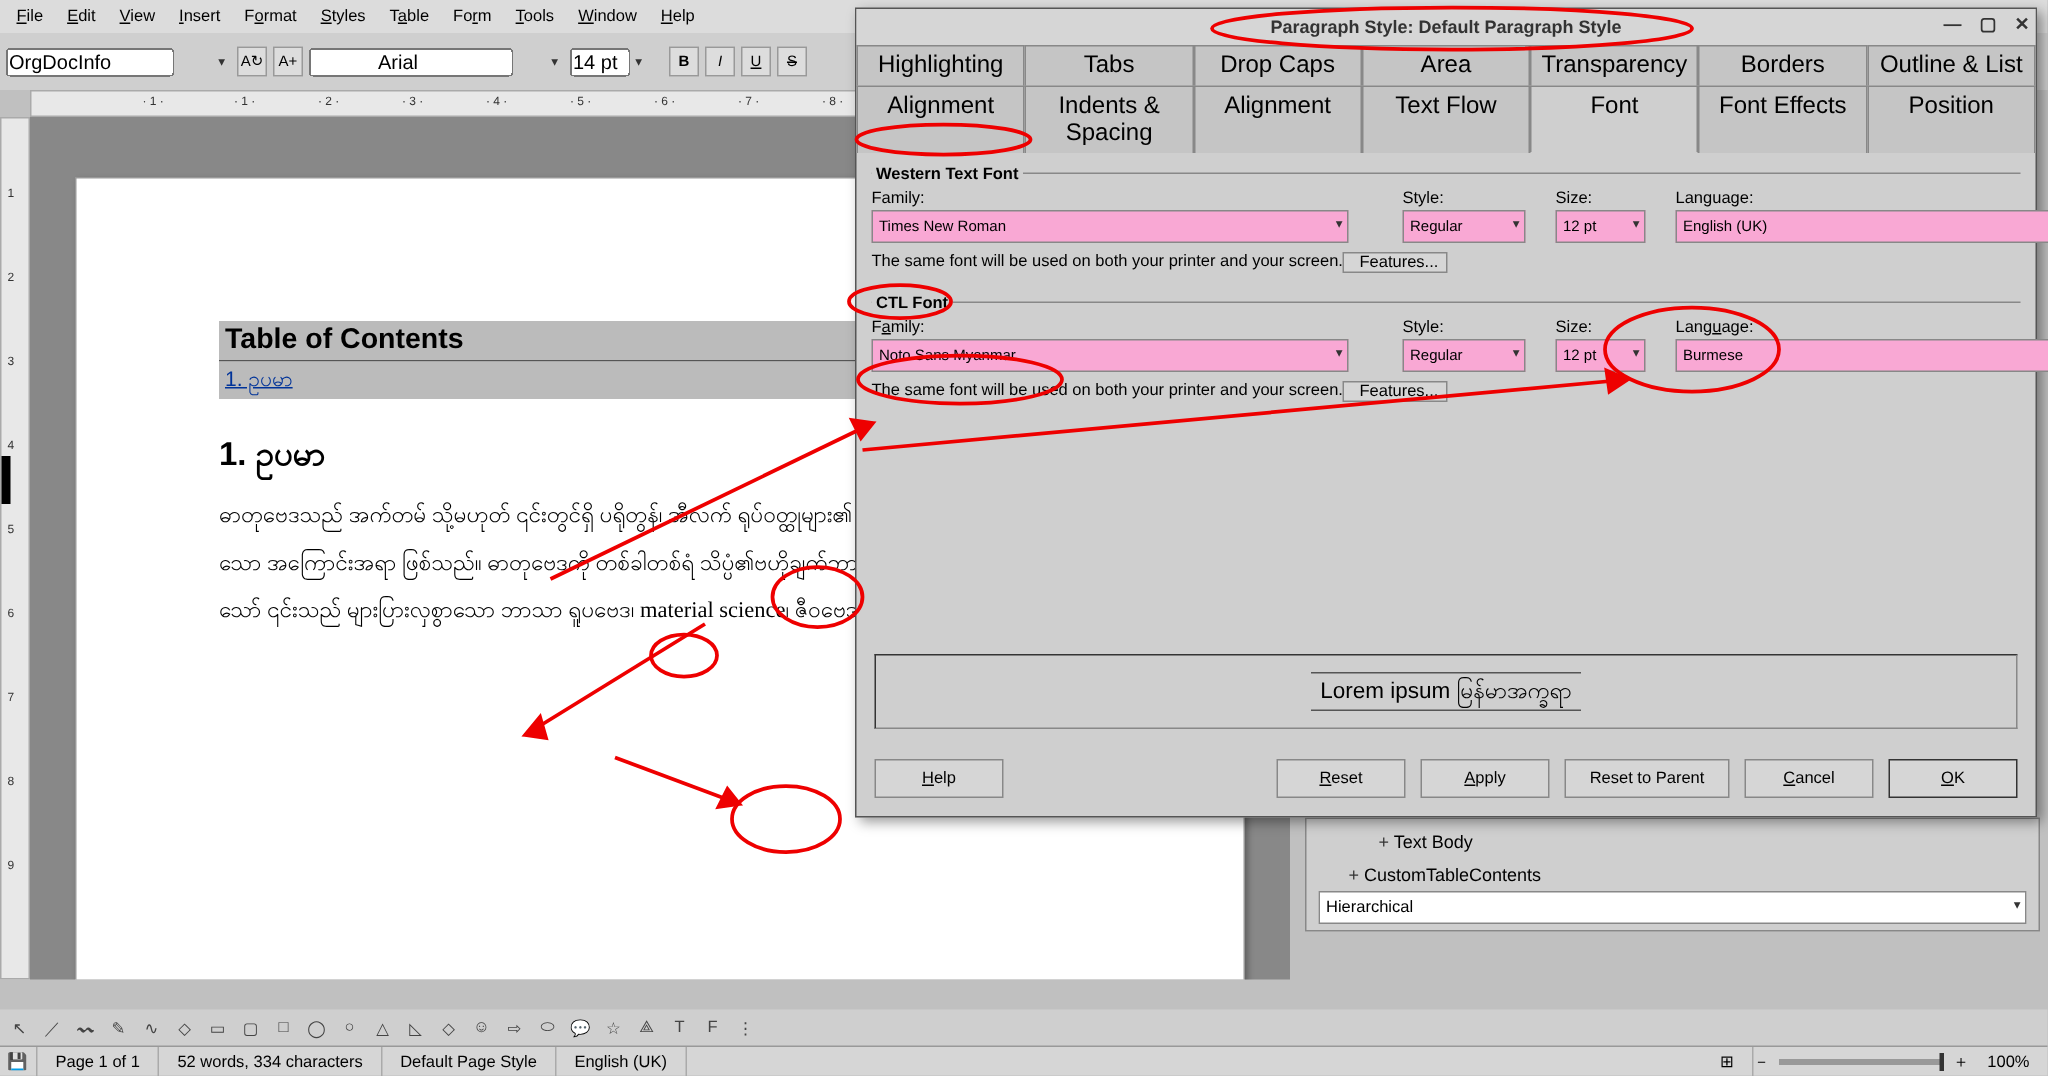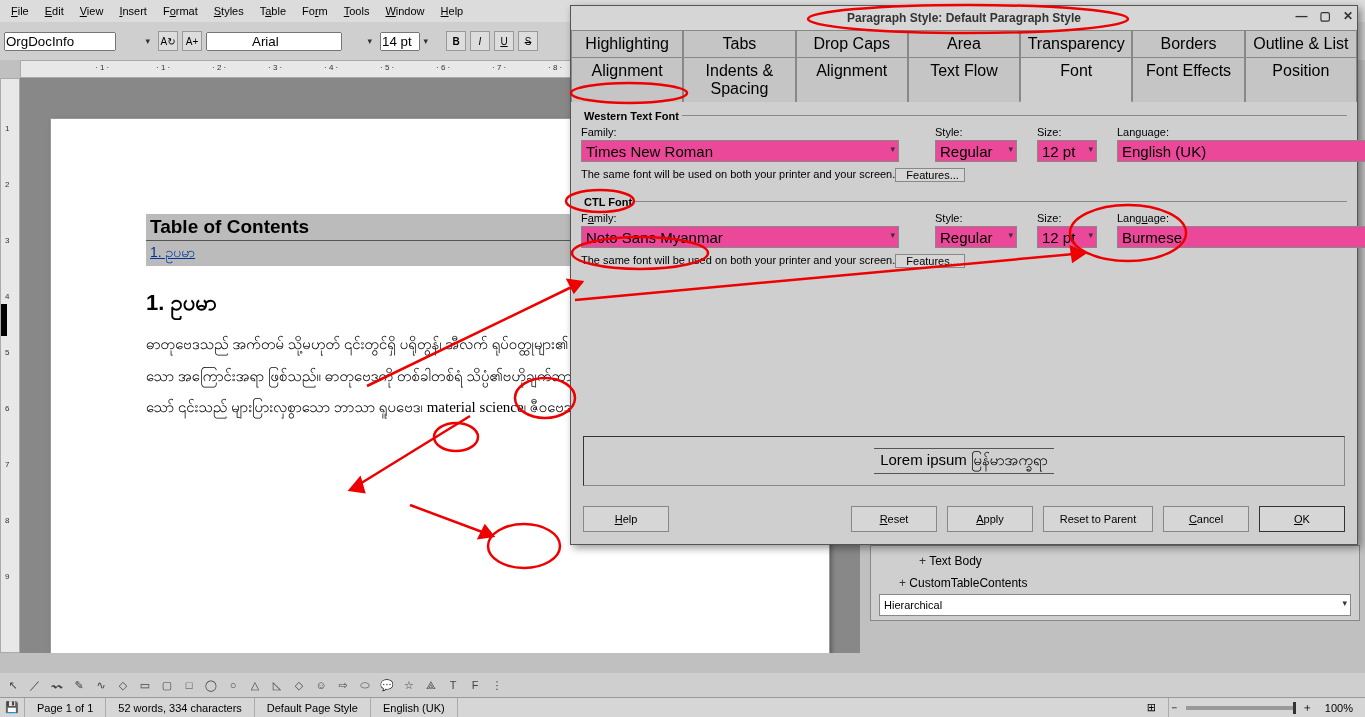--- a/index.html
+++ b/index.html
@@ -39,21 +39,21 @@
   .dlg-winbtns{position:absolute;right:4px;top:3px;display:flex;gap:12px;font-size:12px;}
   .tabrow { display: flex; border-bottom:0; }
   .tabrow .tab { flex:1; text-align:center; padding:4px 0; border:1px solid #888; background:#c5c5c5; font-size:16px; cursor:pointer; border-bottom:none;}
   .tabrow .tab.active { background:#cfcfcf; font-weight:normal; border-bottom:1px solid #cfcfcf;}
   .dlg-body { padding:8px 10px; }
   .fieldset-lbl{font-weight:bold;font-size:11px;color:#000;display:inline-block;background:#cfcfcf;padding:0 3px;}
   .section-line{border-top:1px solid #888;height:1px;margin-top:-7px;margin-bottom:10px;}
   .font-row{display:flex;gap:20px;margin-bottom:4px;}
   .font-col label{display:block;font-size:11px;margin-bottom:2px;}
   .font-col label u{text-decoration:underline;}
-  .font-col input,.font-col .sel{height:22px;border:1px solid #888;background:#ec4899;font-size:15px;padding:0 4px;width:100%;}
+  .font-col input,.font-col .sel{height:22px;border:1px solid #888;background:#f9a8d4;font-size:10px;padding:0 4px;width:100%;}
   .col-fam{flex:0 0 318px;} .col-sty{flex:0 0 82px;margin-left:16px;} .col-siz{flex:0 0 60px;} .col-lan{flex:0 0 270px;}
   .dd{position:relative;} .dd::after{content:"▾";position:absolute;right:4px;top:4px;font-size:9px;color:#333;pointer-events:none;}
   .info-text{font-size:11px;color:#000;}
   .feat-btn, .dlg-btn{background:#d6d6d6;border:1px solid #888;padding:0 10px;font-size:11px;cursor:pointer;}
   .feat-btn{float:right;width:70px;}
   .preview-box{position:absolute;left:12px;right:12px;bottom:58px;height:50px;border:1px inset #888;background:#cfcfcf;display:flex;align-items:center;justify-content:center;font-size:15px;}
   .preview-box .line{border-top:1px solid #555;border-bottom:1px solid #555;padding:1px 6px;}
   .dlg-buttons{position:absolute;left:12px;right:12px;bottom:12px;display:flex;justify-content:flex-end;gap:10px;}
   .help-btn{margin-right:auto;}
   .dlg-btn{width:86px;height:26px;}

